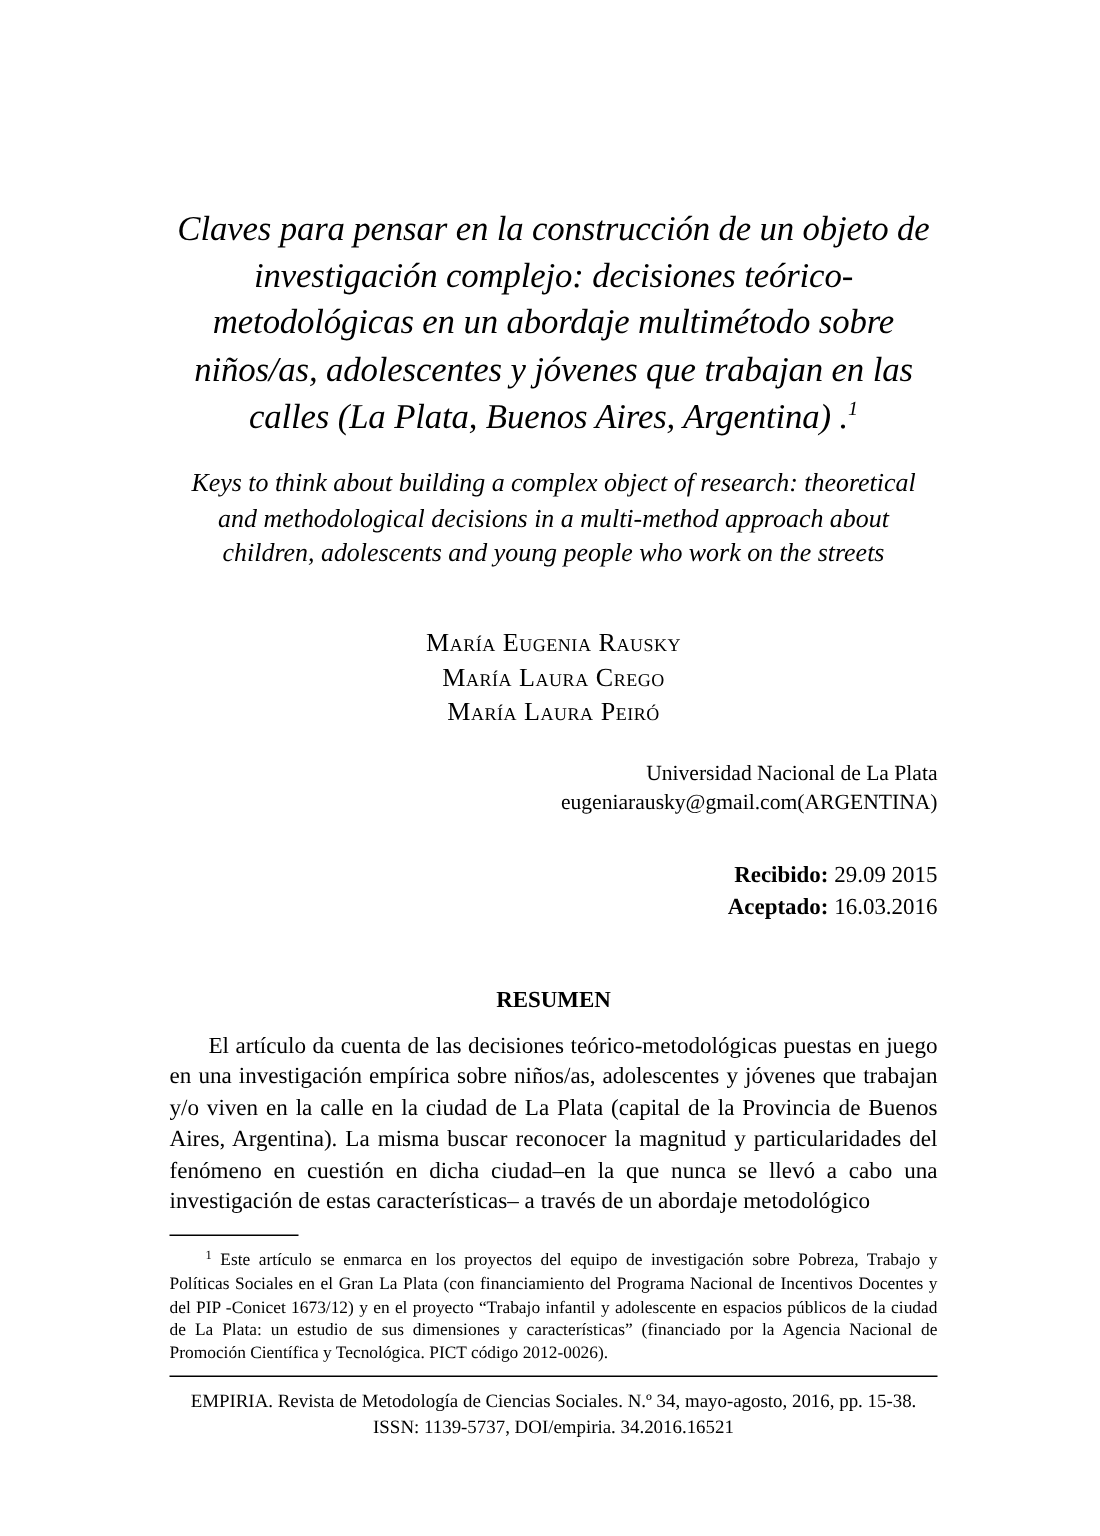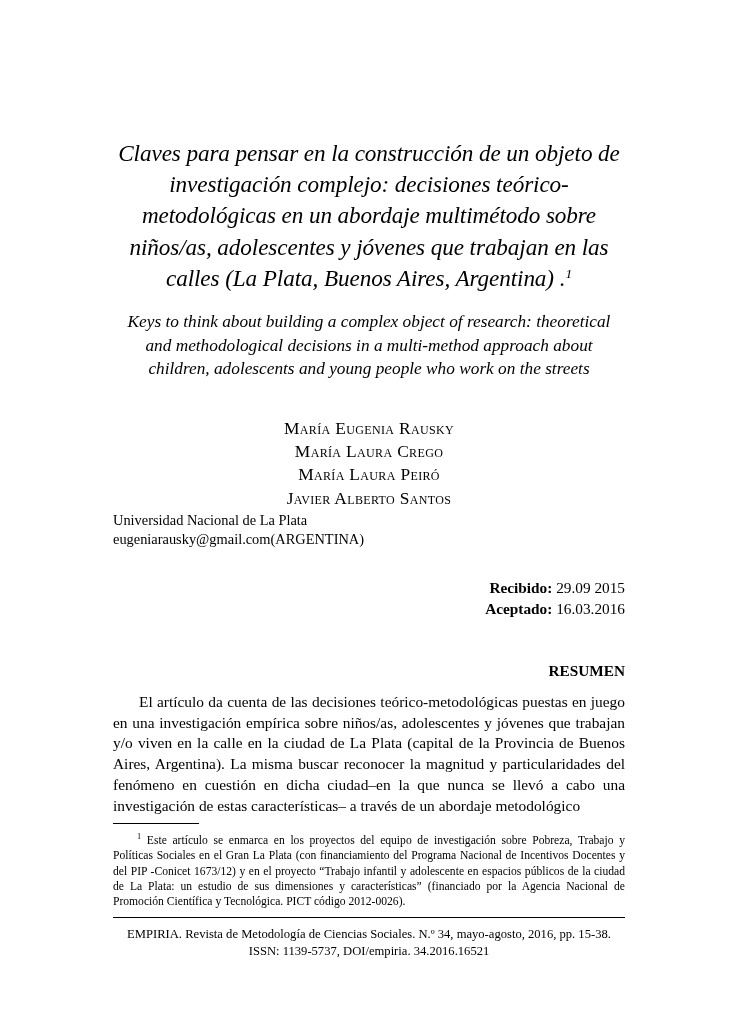--- a/index.html
+++ b/index.html
@@ -58,41 +58,41 @@
     margin-top: 36px;
     font-family: Liberation Serif, serif;
   }
   .author-name {
     font-variant: small-caps;
     font-size: 17.4px;
     line-height: 1.335;
     letter-spacing: 0.35px;
   }
   .affiliation-block {
-    text-align: left;
-    margin-top: 1px;
+    text-align: right;
+    margin-top: 20px;
     font-size: 14.4px;
     line-height: 1.33;
   }
 
   
   .dates {
     text-align: right;
     margin-top: 29px;
     font-size: 15.3px;
     line-height: 1.37;
   }
   .dates .lbl { font-weight: bold; }
 
   
   .section-heading {
     font-weight: bold;
     font-size: 15.3px;
     margin-top: 42px;
-    text-align: right;
+    text-align: center;
   }
   .abstract-body {
     text-align: justify;
     text-justify: inter-word;
     font-size: 15.4px;
     line-height: 1.345;
     margin-top: 12px;
     text-indent: 26px;
     hyphens: none;
   }
@@ -148,21 +148,20 @@
 
   <div class="title-block">
     <h1 class="title-main"><span>Claves para pensar en la construcción de un objeto de investigación complejo: decisiones teórico-metodológicas en un abordaje multimétodo sobre niños/as, adolescentes y jóvenes que trabajan en las calles (La Plata, Buenos Aires, Argentina) .</span><span class="fn-marker">1</span></h1>
     <h2 class="title-sub">Keys to think about building a complex object of research: theoretical and methodological decisions in a multi-method approach about children, adolescents and young people who work on the streets</h2>
   </div>
 
   <div class="authors">
     <div class="author-name">María Eugenia Rausky</div>
     <div class="author-name">María Laura Crego</div>
     <div class="author-name">María Laura Peiró</div>
-    <div class="author-name">Javier Alberto Santos</div>
   </div>
 
   <div class="affiliation-block">
     <div>Universidad Nacional de La Plata</div>
     <div>eugeniarausky@gmail.com(ARGENTINA)</div>
   </div>
 
   <div class="dates">
     <div><span class="lbl">Recibido:</span> <span>29.09 2015</span></div>
     <div><span class="lbl">Aceptado:</span> <span>16.03.2016</span></div>

